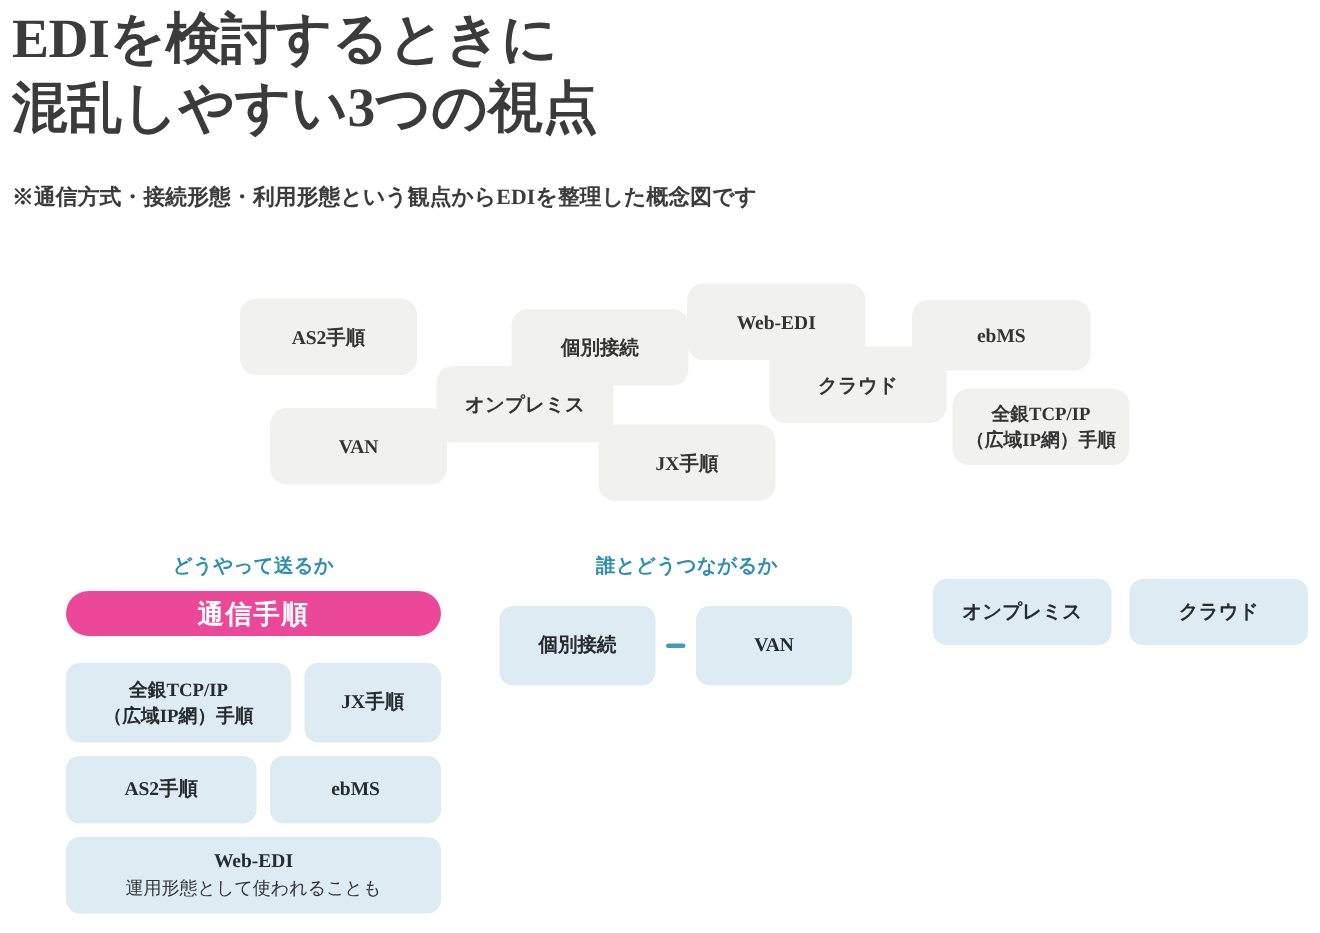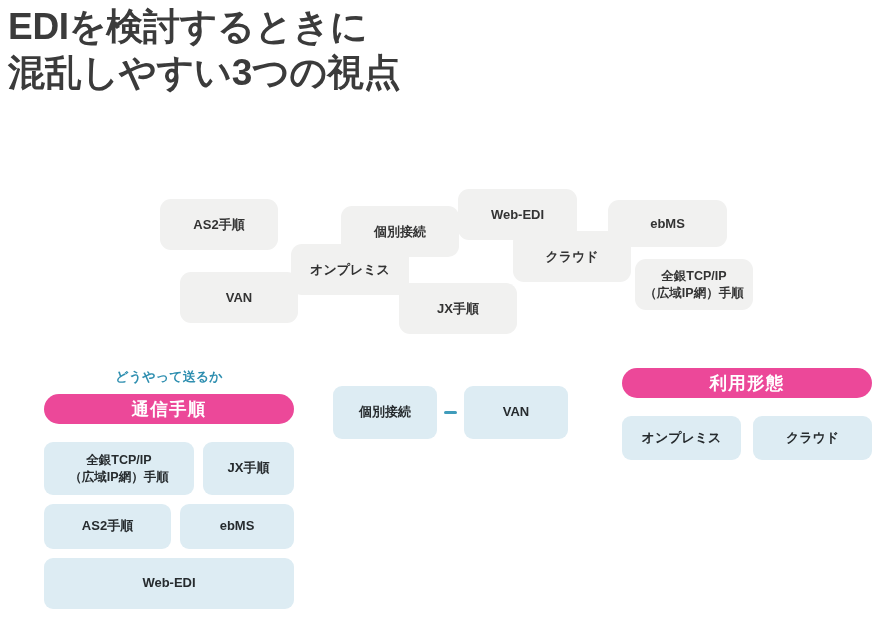--- a/index.html
+++ b/index.html
@@ -5,21 +5,21 @@
 <style>
   html,body{margin:0;padding:0;}
   body{
     width:880px;height:622px;
     background:#ffffff;
     font-family:"Liberation Sans","DejaVu Sans",sans-serif;
     color:#3a3a3a;
     overflow:hidden;
     position:relative;
   }
-  #stage{position:relative;width:880px;height:445px;}
+  #stage{position:relative;width:880px;height:445px;font-family:Liberation Serif, serif;}
 
   
   .title{
     position:absolute;left:8px;top:4px;width:800px;
     font-size:37px;line-height:1.24;
     font-weight:bold;color:#3b3b3b;
     letter-spacing:-0.3px;
     white-space:pre-line;
   }
   .subtitle{
@@ -98,20 +98,21 @@
 
   .col-2 .card-row{position:relative;}
 </style>
 </head>
 <body>
 
 <div id="stage">
 
   <div class="title" style="white-space: pre-line;">EDIを検討するときに
 混乱しやすい3つの視点</div>
+  <div class="subtitle">※通信方式・接続形態・利用形態という観点からEDIを整理した概念図です</div>
 
   <div class="scatter" id="scatter">
       <div class="tile" style="left: 160px; top: 199px; width: 118px; height: 51px; white-space: pre-line;">AS2手順</div>
       <div class="tile" style="left: 180px; top: 272px; width: 118px; height: 51px; white-space: pre-line;">VAN</div>
       <div class="tile" style="left: 291px; top: 244px; width: 118px; height: 51px; white-space: pre-line;">オンプレミス</div>
       <div class="tile" style="left: 341px; top: 206px; width: 118px; height: 51px; white-space: pre-line;">個別接続</div>
       <div class="tile" style="left: 399px; top: 283px; width: 118px; height: 51px; white-space: pre-line;">JX手順</div>
       <div class="tile" style="left: 458px; top: 189px; width: 119px; height: 51px; white-space: pre-line;">Web-EDI</div>
       <div class="tile" style="left: 513px; top: 231px; width: 118px; height: 51px; white-space: pre-line;">クラウド</div>
       <div class="tile" style="left: 608px; top: 200px; width: 119px; height: 47px; white-space: pre-line;">ebMS</div>
@@ -128,39 +129,40 @@
 （広域IP網）手順</div>
         <div class="card c1-b">JX手順</div>
       </div>
       <div class="card-row">
         <div class="card c1-c">AS2手順</div>
         <div class="card c1-d">ebMS</div>
       </div>
       <div class="card-row">
         <div class="card c1-e">
           <span>Web-EDI</span>
+          <span class="sub">運用形態として使われることも</span>
         </div>
       </div>
     </div>
   </div>
 
   <div class="col col-2">
+    <div class="col-caption">誰とどうつながるか</div>
     <div class="cards">
       <div class="card-row">
         <div class="card c2-a">個別接続</div>
         <div class="dash" style="left:104px;top:0;">
             <i></i>
           </div>
         <div class="card c2-b">VAN</div>
       </div>
     </div>
   </div>
 
   <div class="col col-3">
-    <div class="col-bar">利用形態</div>
     <div class="cards">
       <div class="card-row">
         <div class="card c3-a">オンプレミス</div>
         <div class="card c3-b">クラウド</div>
       </div>
     </div>
   </div>
 
 </div>
 

